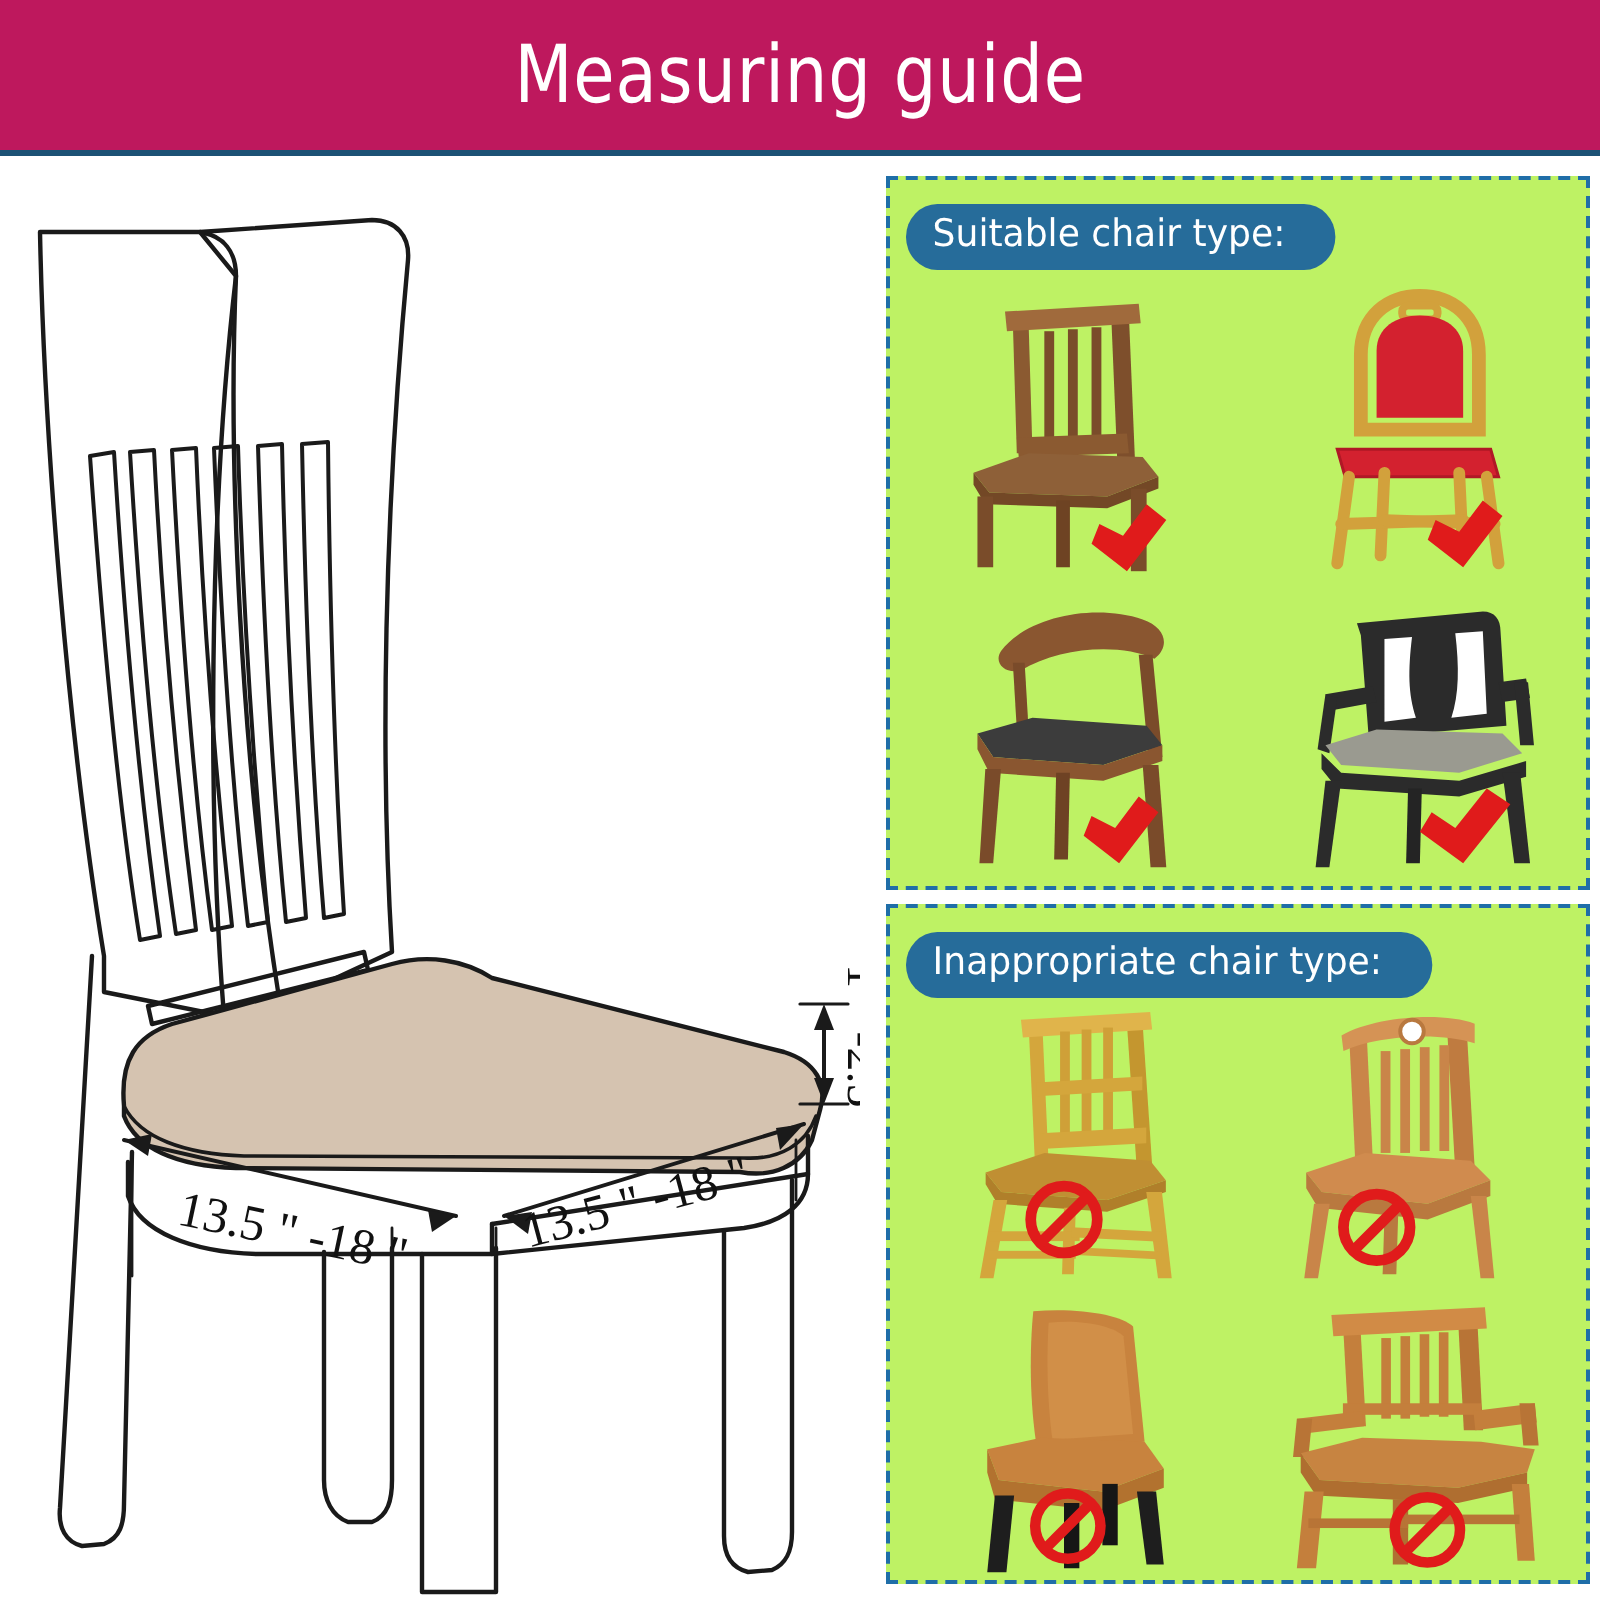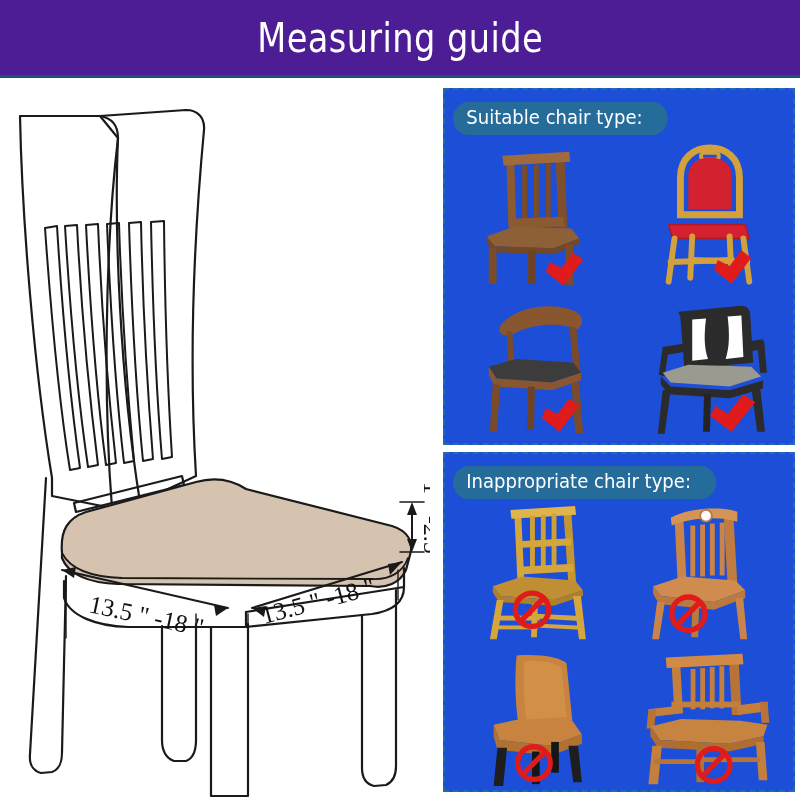--- a/index.html
+++ b/index.html
@@ -8,21 +8,21 @@
     background:#ffffff;
     font-family:"Liberation Sans", sans-serif;
     overflow:hidden;
     position:relative;
   }
   #page{position:relative;width:800px;height:800px;overflow:hidden;background:#fff;}
 
   
   .banner{
     position:absolute;left:0;top:0;width:800px;height:75px;
-    background:#4c1d95;
+    background:#be185d;
     border-bottom:3px solid #1b5275;
     display:flex;align-items:center;justify-content:center;
   }
   .banner-title{
     color:#ffffff;
     font-size:40px;
     font-weight:400;
     letter-spacing:.5px;
     font-family:"DejaVu Sans", sans-serif;
     transform:scaleX(.84);
@@ -31,21 +31,21 @@
   }
 
   
   .diagram{position:absolute;left:0;top:78px;width:430px;height:722px;}
   .diagram svg{display:block;}
 
   
   .panel{
     position:absolute;
     border:2.5px dashed #1f6ea8;
-    background:#1d4ed8;
+    background:#bef264;
     box-sizing:border-box;
   }
   #panel-suitable{left:443px;top:88px;width:352px;height:357px;}
   #panel-inappropriate{left:443px;top:452px;width:352px;height:340px;text-align:right;}
 
   .panel-pill{
     position:absolute;left:8px;top:12px;
     background:#266C9A;
     color:#fff;
     border-radius:20px;

